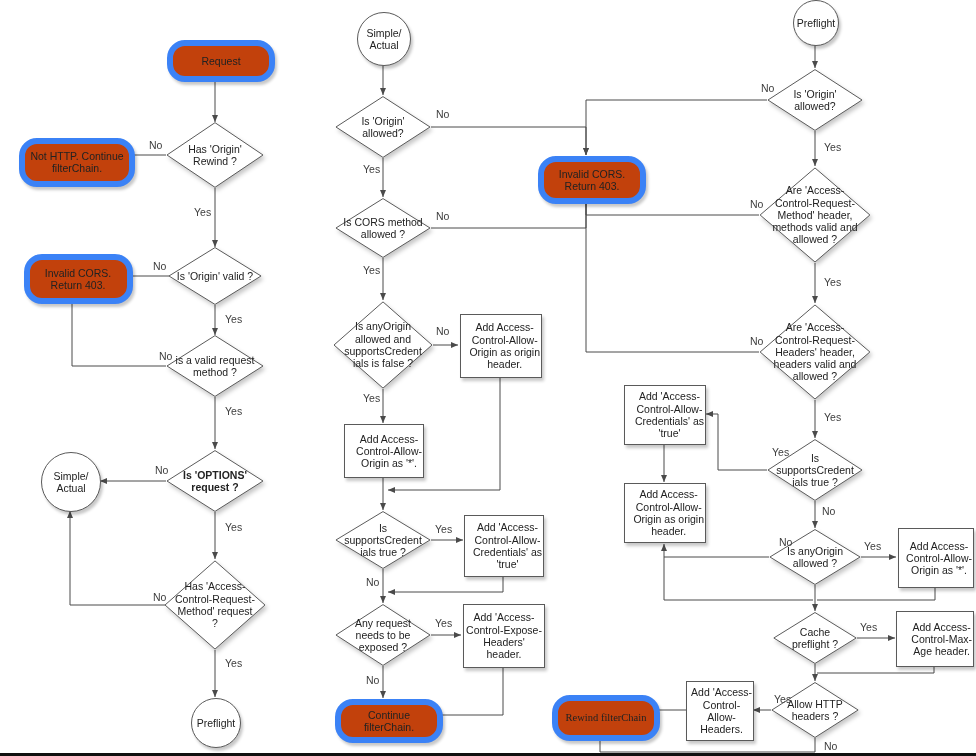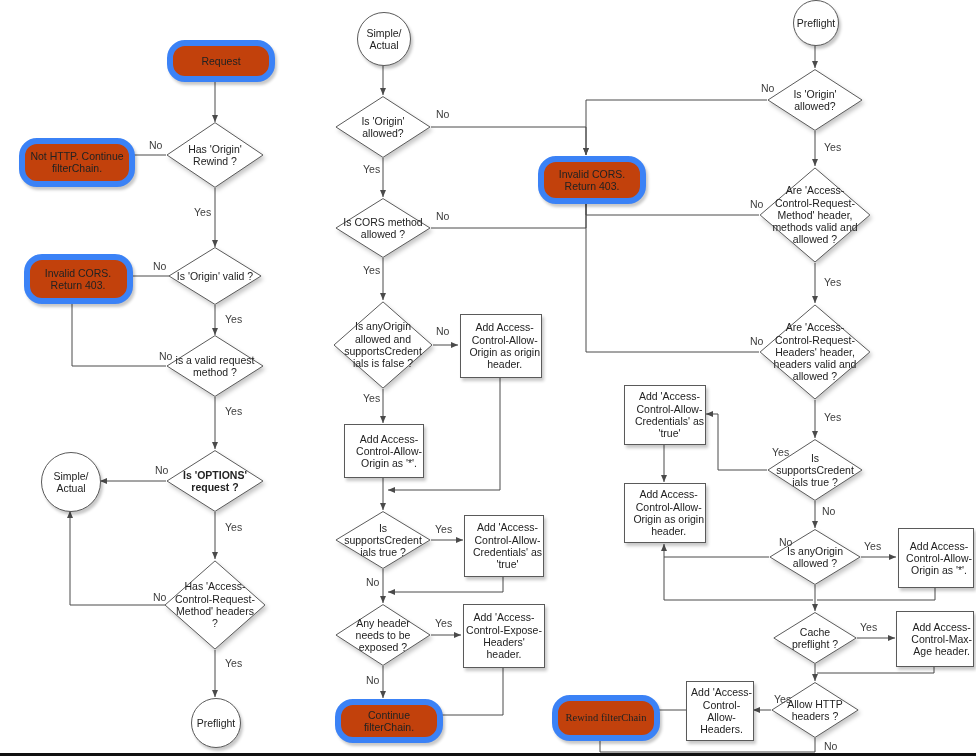--- a/index.html
+++ b/index.html
@@ -134,21 +134,21 @@
       <div class="node circle" style="left: 41px; top: 452px; width: 58px; height: 58px;">
         <span class="lbl">Simple/
 Actual</span>
       </div>
       <div class="node decision" style="left: 164px; top: 560px; width: 102px; height: 90px;">
         <svg viewBox="0 0 100 100" preserveAspectRatio="none" class="shape">
           <polygon points="50,1 99,50 50,99 1,50"></polygon>
         </svg>
         <span class="lbl">Has 'Access-
 Control-Request-
-Method' headers
+Method' request
 ?</span>
       </div>
       <div class="node circle" style="left: 191px; top: 698px; width: 48px; height: 48px;">
         <span class="lbl">Preflight</span>
       </div>
       <div class="node circle" style="left: 357px; top: 12px; width: 52px; height: 52px;">
         <span class="lbl">Simple/
 Actual</span>
       </div>
       <div class="node decision" style="left: 335px; top: 96px; width: 96px; height: 62px;">
@@ -196,21 +196,21 @@
       <div class="node process" style="left: 464px; top: 515px; width: 78px; height: 60px;">
         <span class="lbl">Add 'Access-
 Control-Allow-
 Credentials' as
 'true'</span>
       </div>
       <div class="node decision" style="left: 335px; top: 604px; width: 96px; height: 62px;">
         <svg viewBox="0 0 100 100" preserveAspectRatio="none" class="shape">
           <polygon points="50,1 99,50 50,99 1,50"></polygon>
         </svg>
-        <span class="lbl">Any header
+        <span class="lbl">Any request
 needs to be
 exposed ?</span>
       </div>
       <div class="node process" style="left: 463px; top: 604px; width: 80px; height: 62px;">
         <span class="lbl">Add 'Access-
 Control-Expose-
 Headers' header.</span>
       </div>
       <div class="node terminator" style="left: 335px; top: 699px; width: 96px; height: 32px; justify-content: flex-end;">
         <span class="lbl">Continue filterChain.</span>

